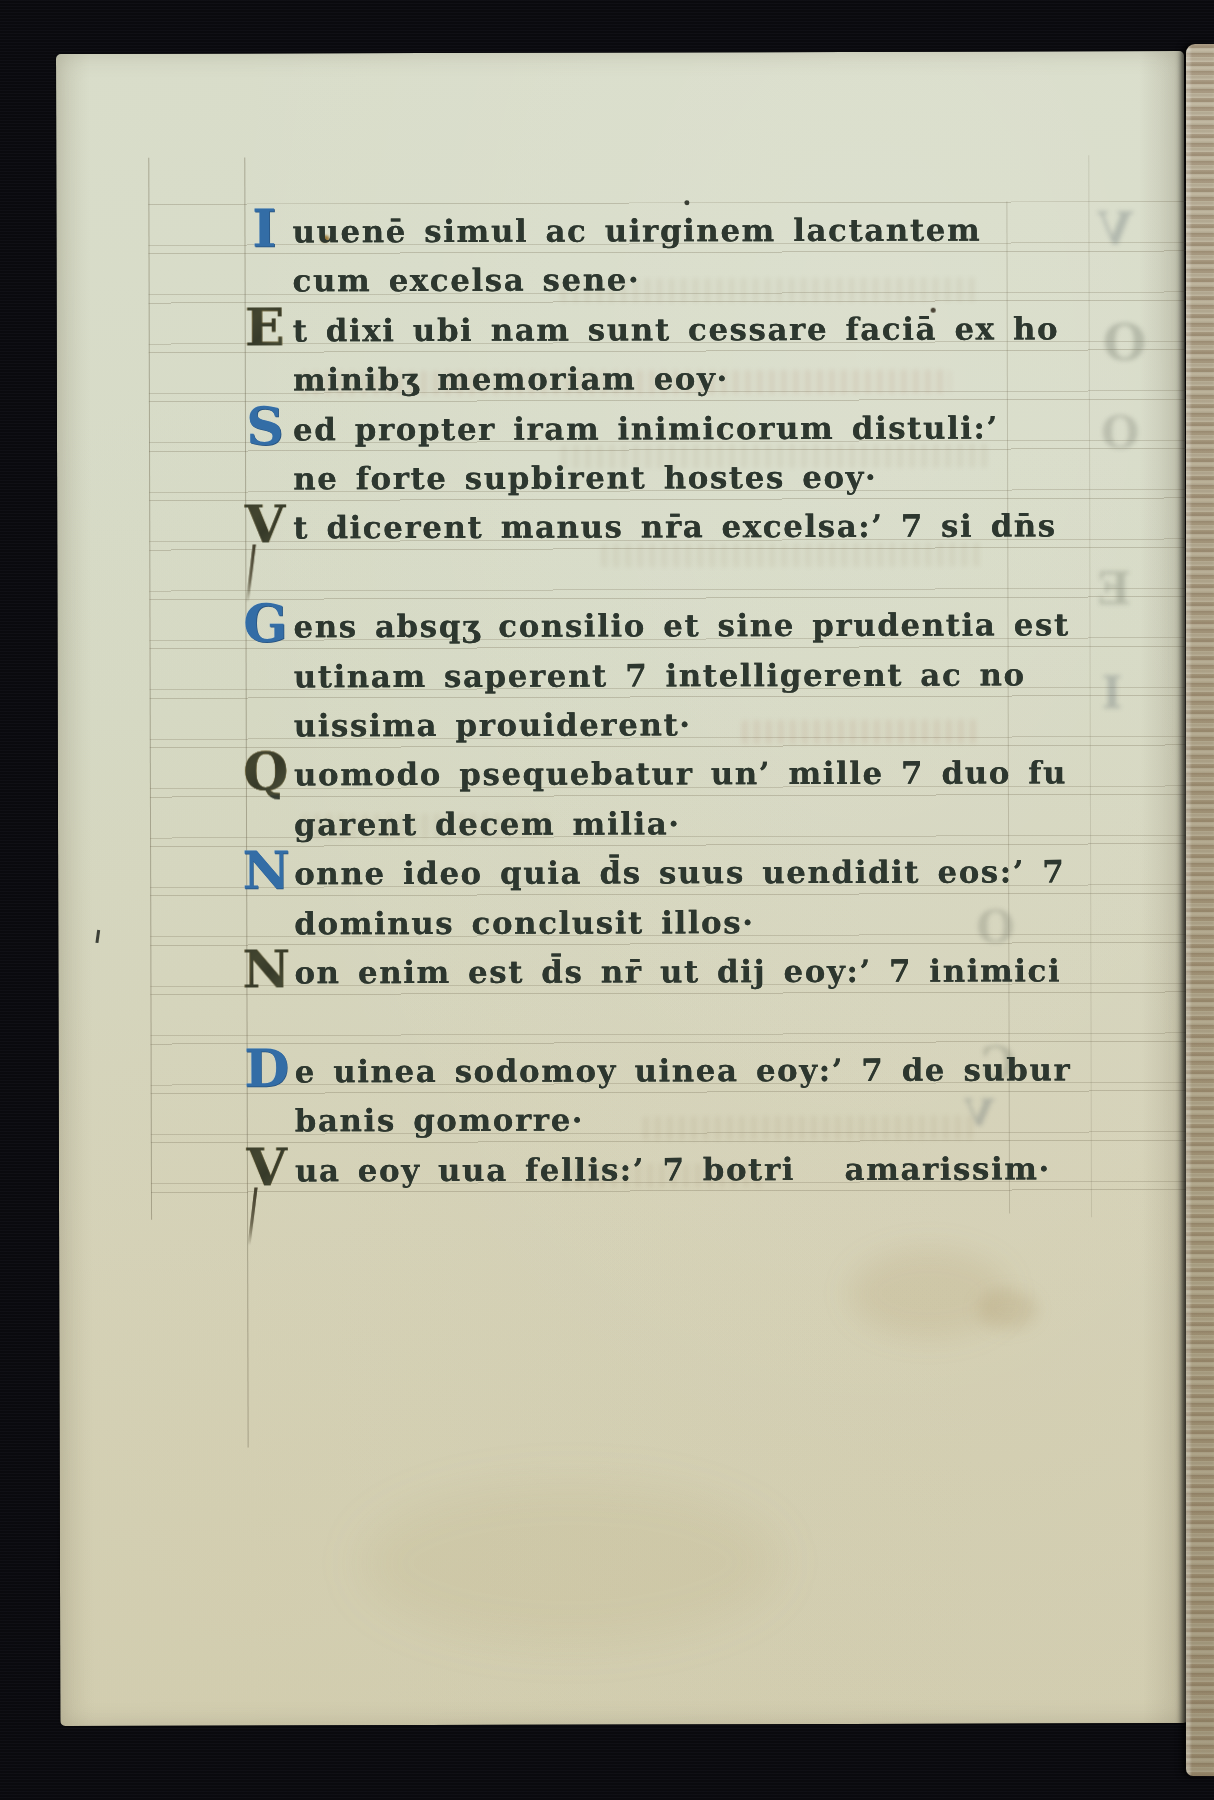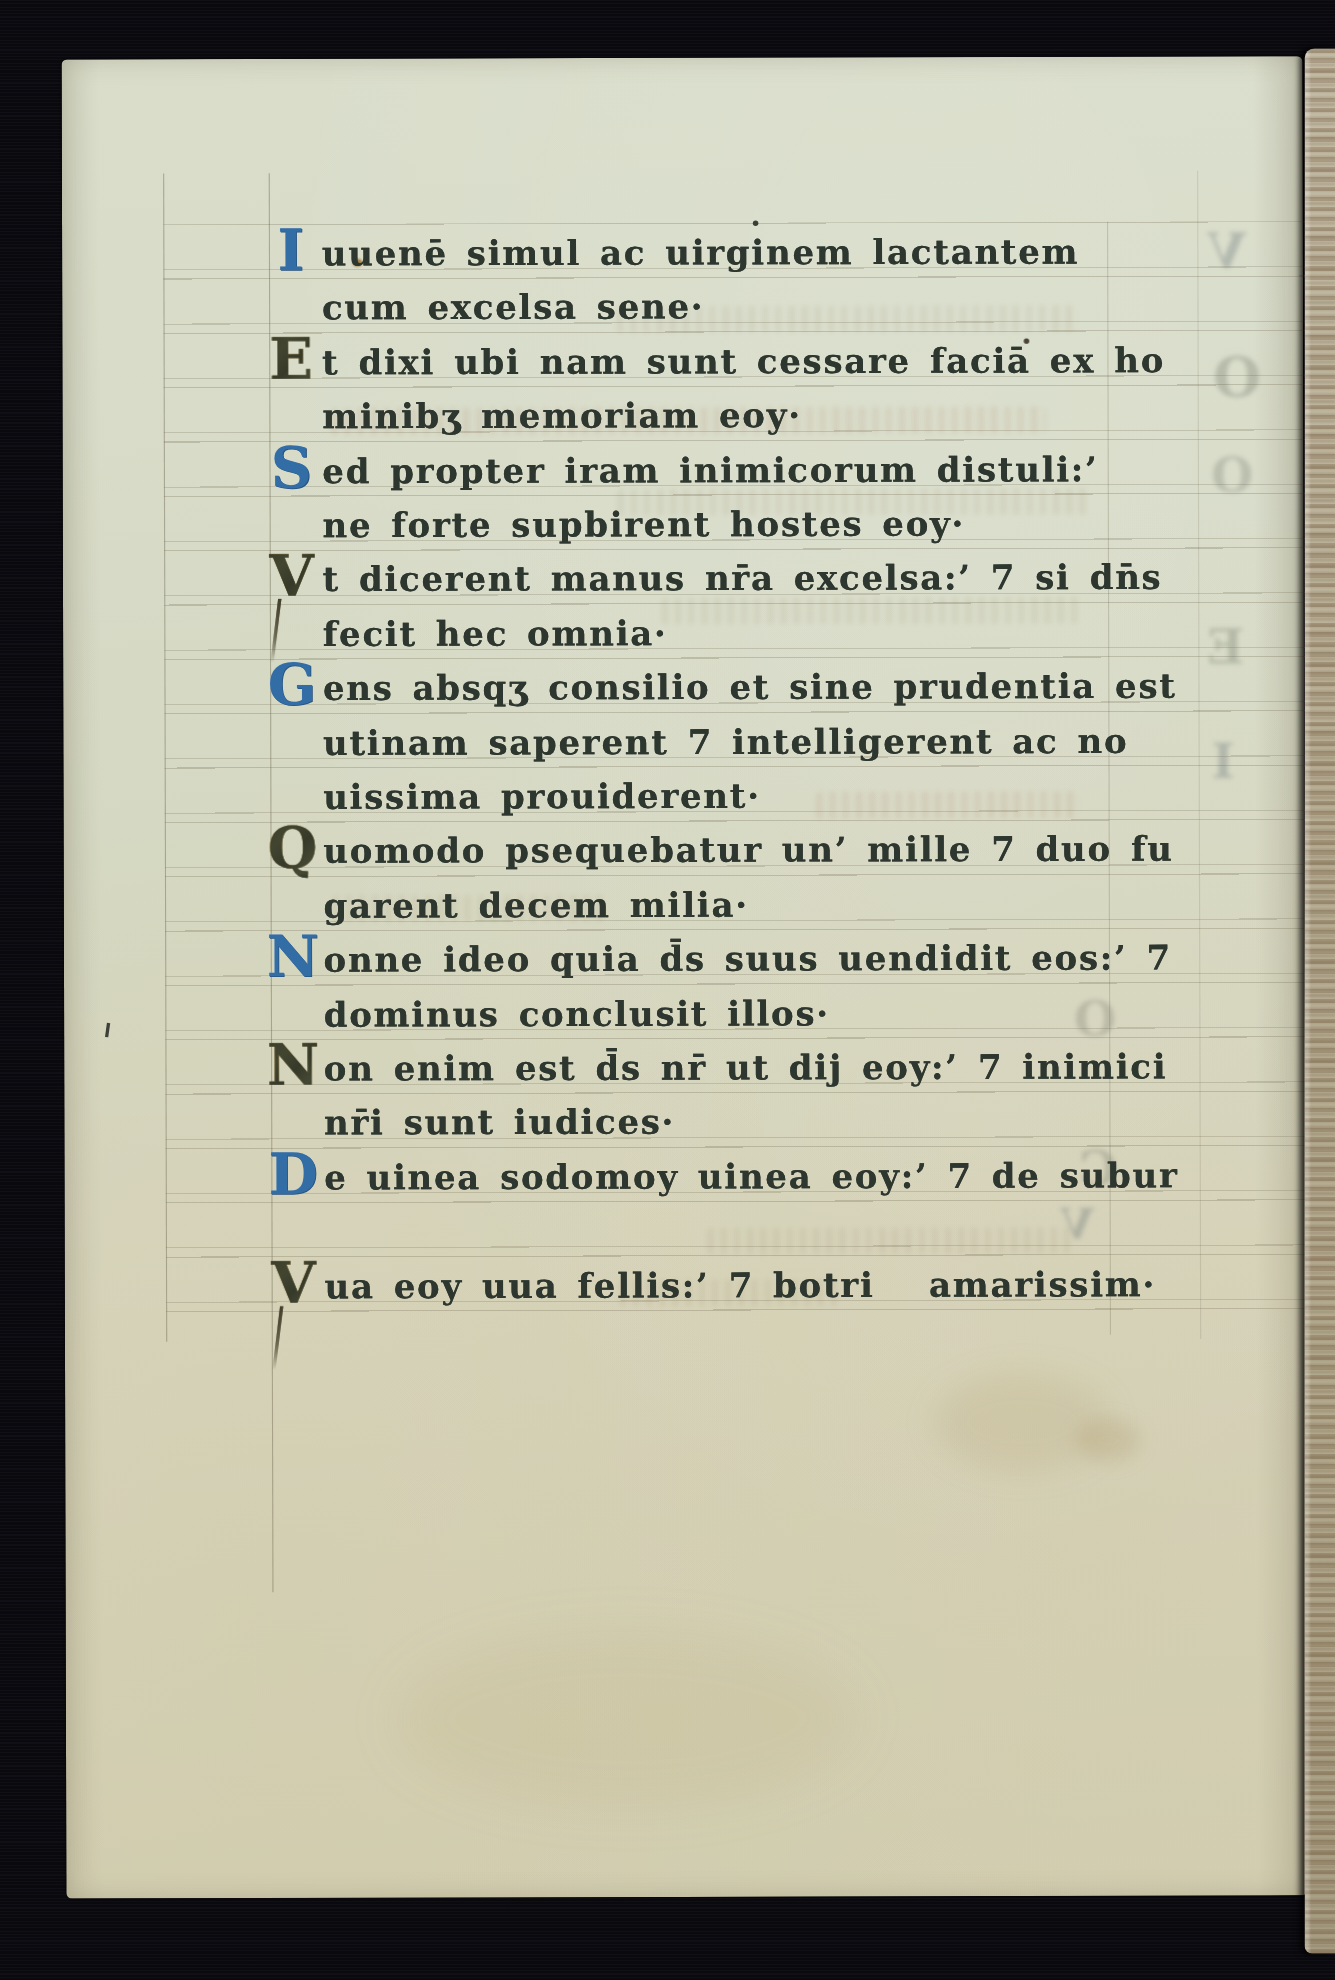--- a/index.html
+++ b/index.html
@@ -155,30 +155,29 @@
   <div class="speck sp6"></div>
   <div class="marginmark"></div>
 
   <div class="line" style="top:158px"><span class="verse-initial blue">I</span><span>uuenē simul ac uirginem lactantem</span></div>
   <div class="line" style="top:207px"><span>cum excelsa sene·</span></div>
   <div class="line" style="top:257px"><span class="verse-initial gold">E</span><span>t dixi ubi nam sunt cessare faciā ex ho</span></div>
   <div class="line" style="top:306px"><span>minibʒ memoriam eoy·</span></div>
   <div class="line" style="top:356px"><span class="verse-initial blue">S</span><span>ed propter iram inimicorum distuli:’</span></div>
   <div class="line" style="top:405px"><span>ne forte supbirent hostes eoy·</span></div>
   <div class="line" style="top:454px"><span class="verse-initial gold tail">V</span><span>t dicerent manus nr̄a excelsa:’ 7 si dn̄s</span></div>
-  <div class="line" style="top:504px"><span>fecit hec omnia·</span></div>
   <div class="line" style="top:553px"><span class="verse-initial blue">G</span><span>ens absqʒ consilio et sine prudentia est</span></div>
   <div class="line" style="top:603px"><span>utinam saperent 7 intelligerent ac no</span></div>
   <div class="line" style="top:652px"><span>uissima prouiderent·</span></div>
   <div class="line" style="top:701px"><span class="verse-initial gold">Q</span><span>uomodo psequebatur un’ mille 7 duo fu</span></div>
   <div class="line" style="top:751px"><span>garent decem milia·</span></div>
   <div class="line" style="top:800px"><span class="verse-initial blue">N</span><span>onne ideo quia d̄s suus uendidit eos:’ 7</span></div>
   <div class="line" style="top:850px"><span>dominus conclusit illos·</span></div>
   <div class="line" style="top:899px"><span class="verse-initial gold">N</span><span>on enim est d̄s nr̄ ut dij eoy:’ 7 inimici</span></div>
-  <div class="line" style="top:948px"><span>nr̄i sunt iudices·</span></div>
   <div class="line" style="top:998px"><span class="verse-initial blue">D</span><span>e uinea sodomoy uinea eoy:’ 7 de subur</span></div>
+  <div class="line" style="top:1047px"><span>banis gomorre·</span></div>
   <div class="line" style="top:1097px"><span class="verse-initial gold tail">V</span><span>ua eoy uua fellis:’ 7 botri  amarissim·</span></div>
 
 </div>
 
 <div class="fore-edge">
   <div class="blurtext"></div>
 </div>
 
 </body></html>

